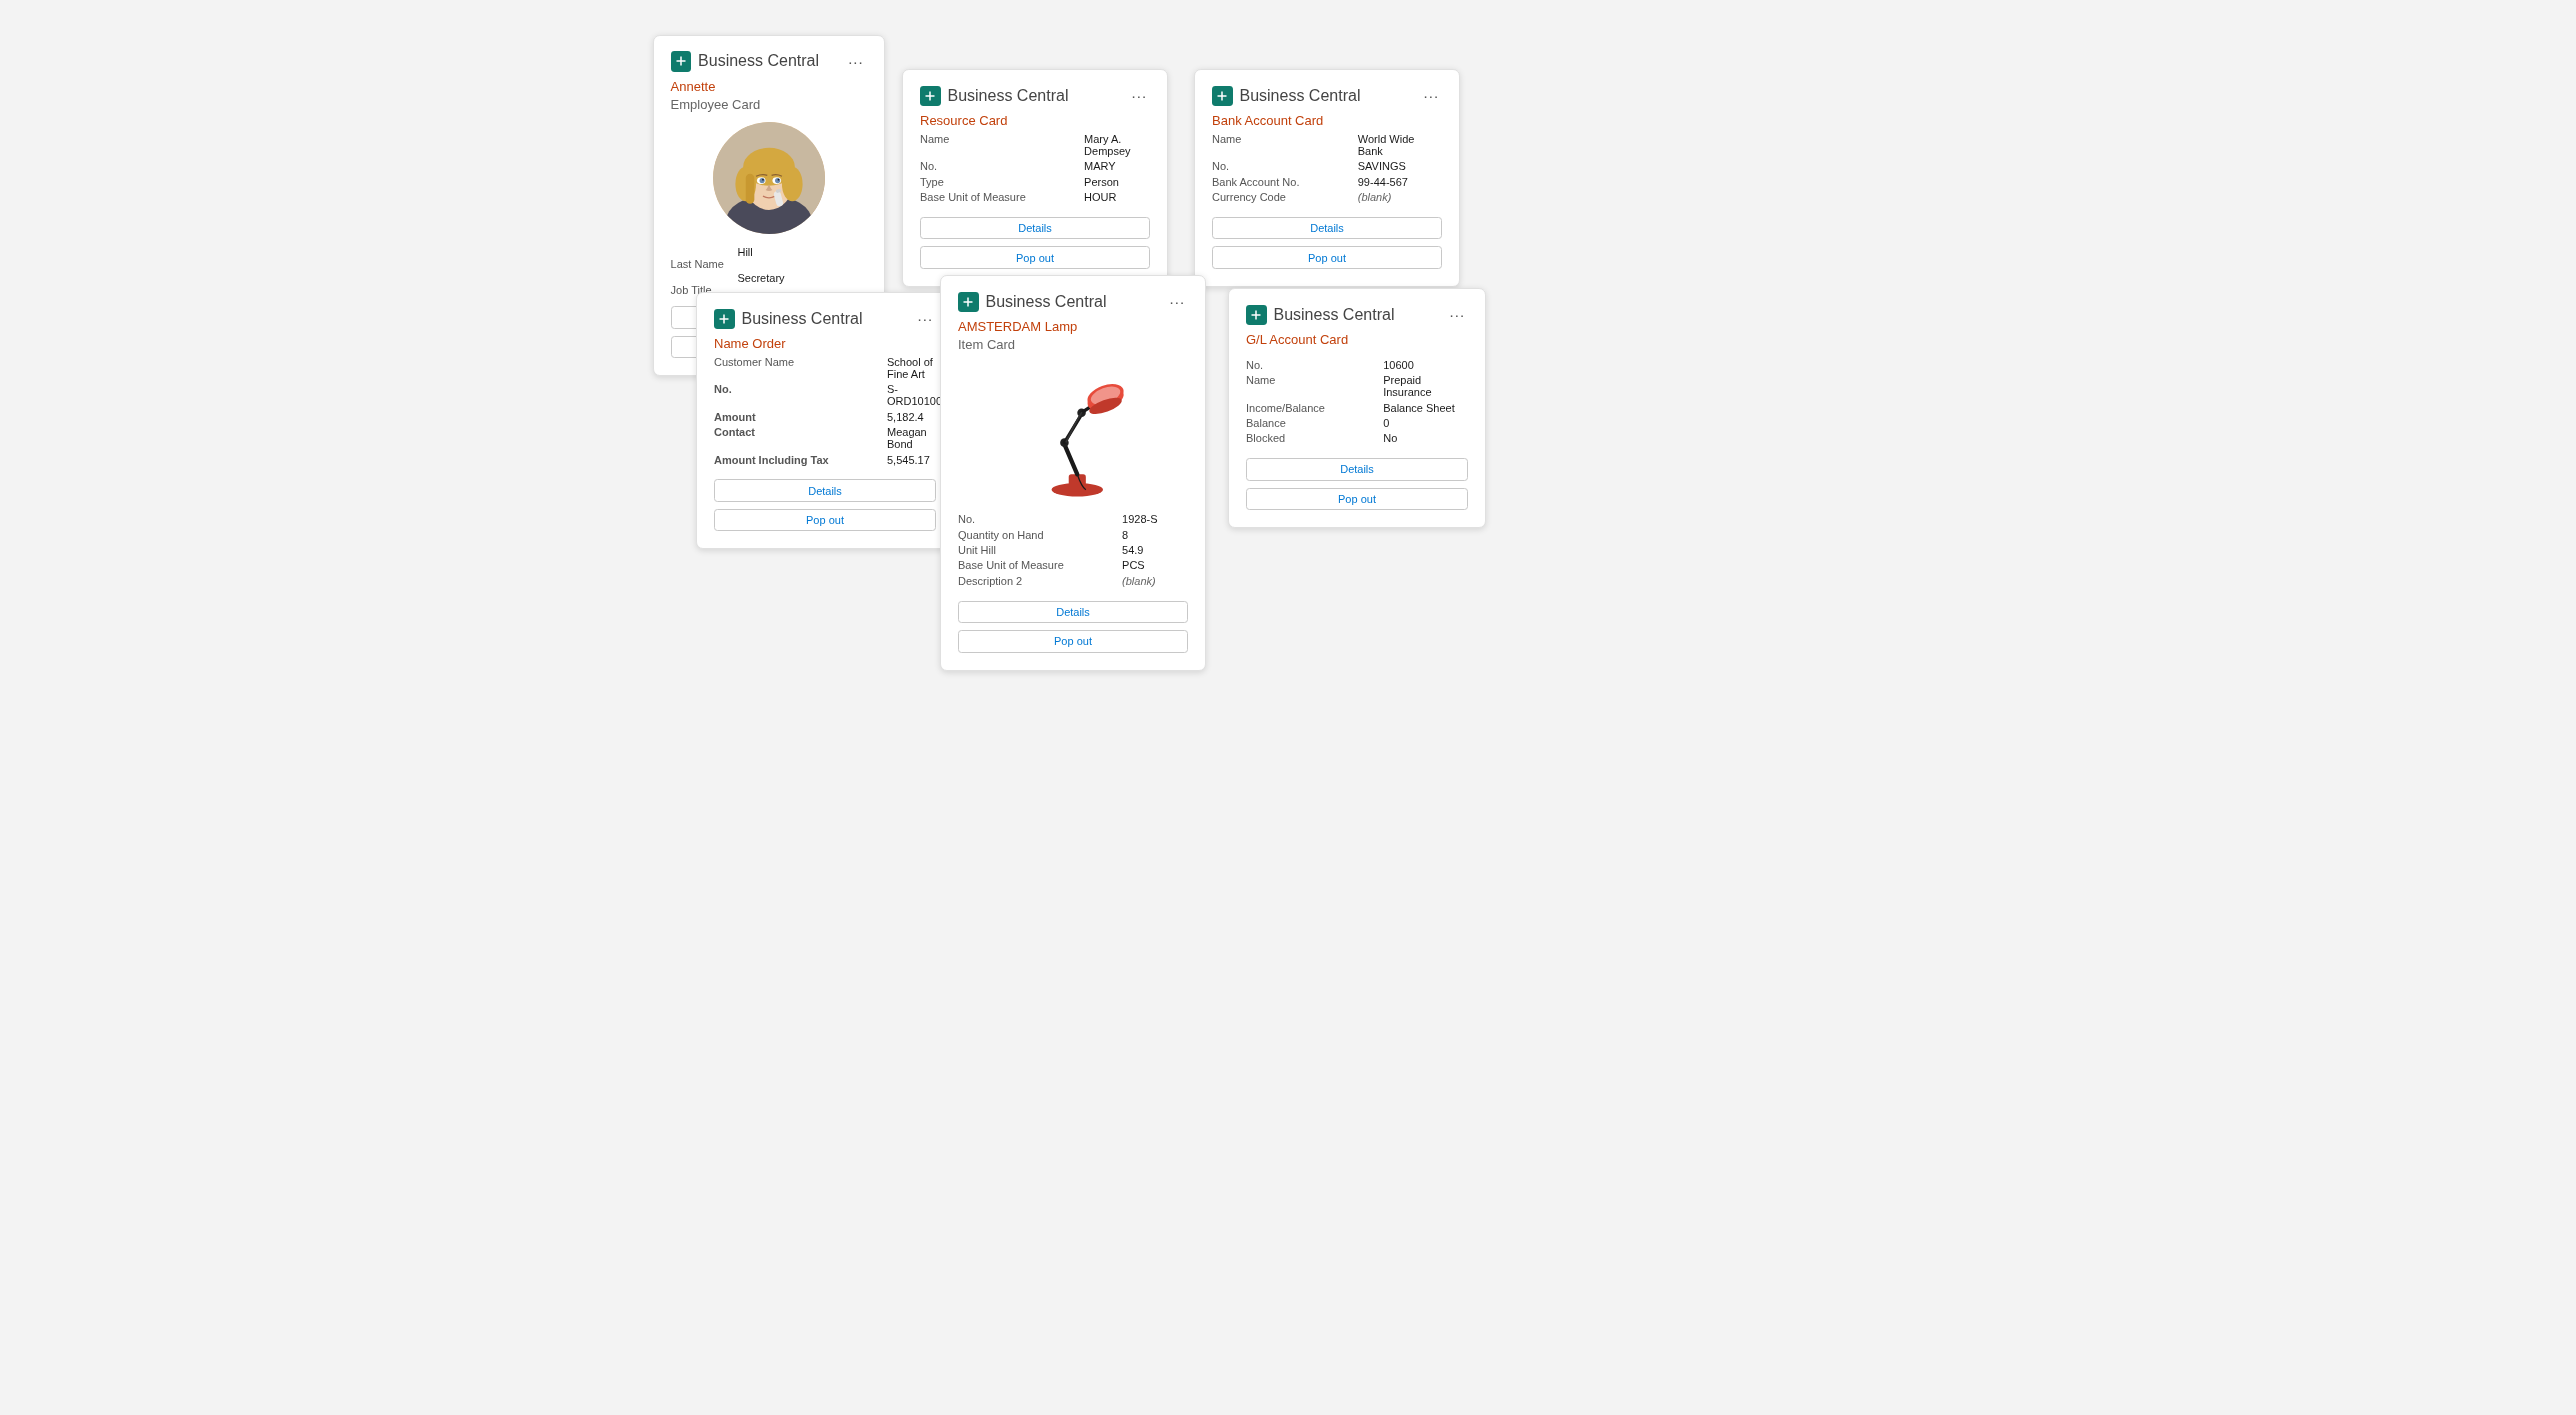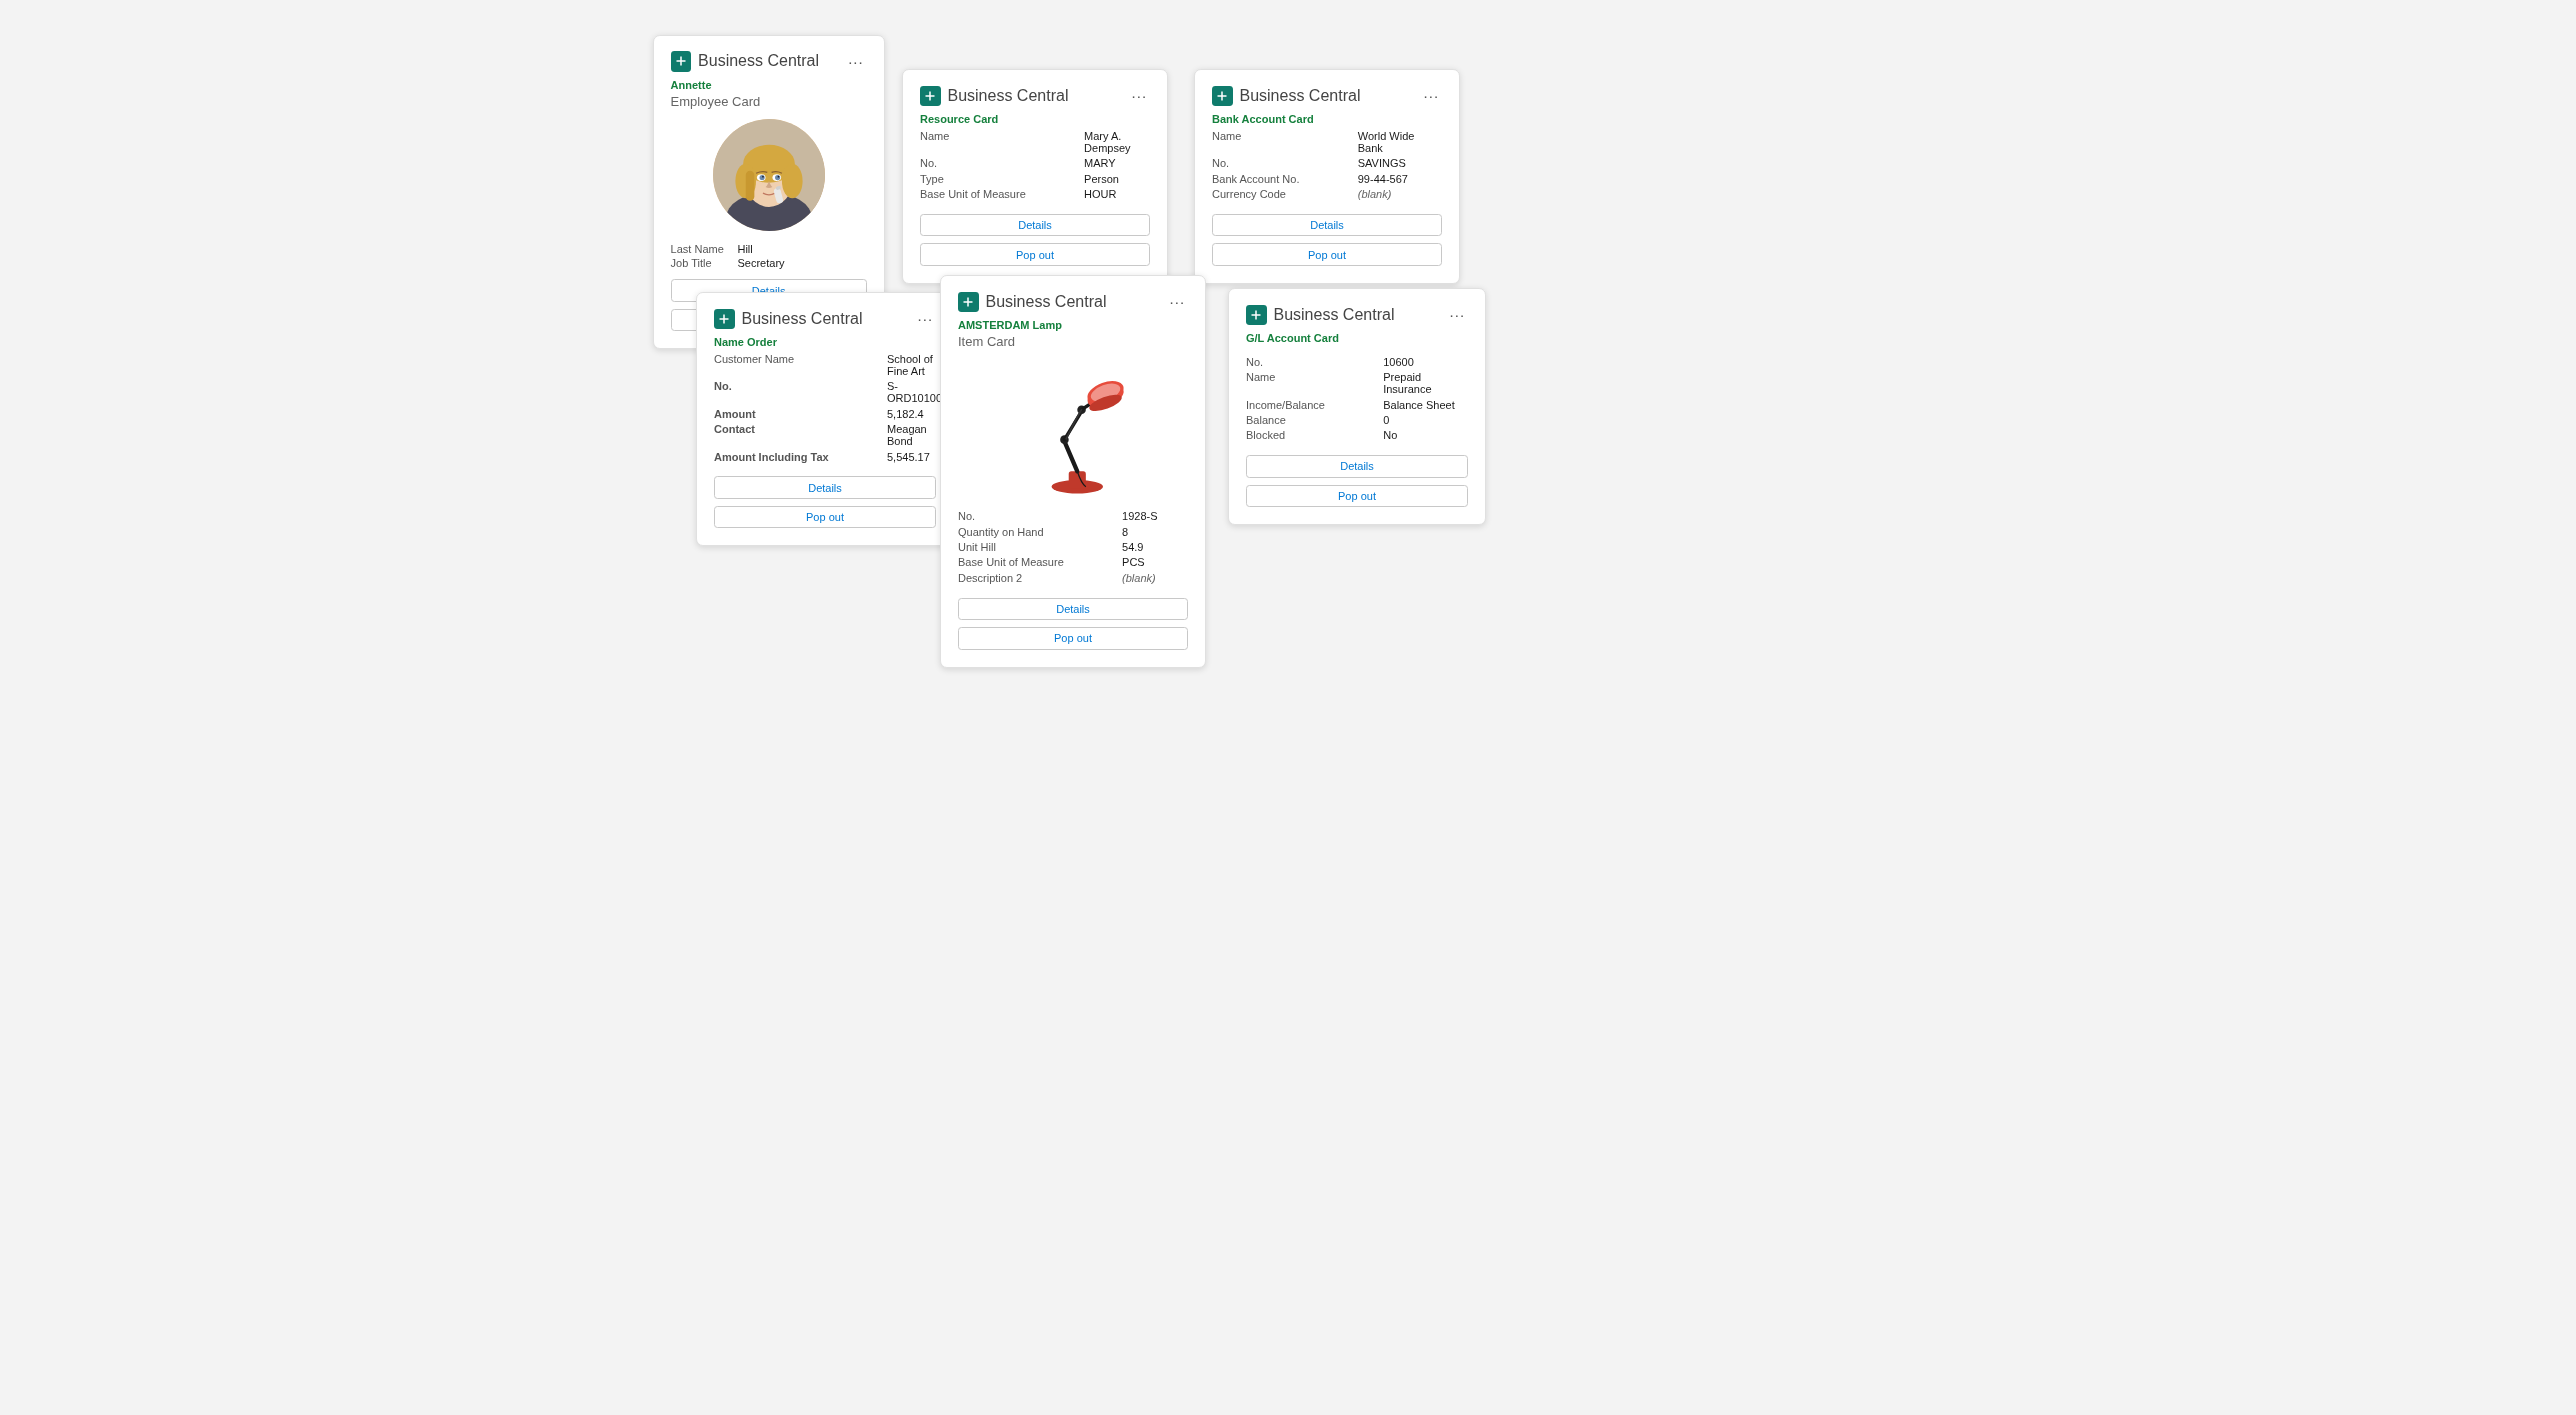--- a/index.html
+++ b/index.html
@@ -58,23 +58,23 @@
     .more-btn {
       background: none;
       border: none;
       cursor: pointer;
       color: #555;
       font-size: 15.5px;
       padding: 0 3.4px;
       line-height: 1;
     }
     .card-title {
-      font-size: 11px;
-      font-weight: 700;
-      color: #15803d;
+      font-size: 13px;
+      font-weight: 400;
+      color: #c2410c;
       margin-bottom: 3.4px;
     }
     .card-subtitle {
       font-size: 13px;
       color: #666;
       margin-bottom: 10.3px;
     }
     .field-table {
       width: 100%;
       border-collapse: collapse;
@@ -126,20 +126,21 @@
     .employee-fields .field-row {
       display: flex;
       gap: 6.9px;
       font-size: 11px;
       margin-bottom: 1.7px;
     }
     .employee-fields .field-row .label {
       color: #555;
       width: 60px;
       flex-shrink: 0;
+      margin-top: 12px;
     }
     .employee-fields .field-row .value {
       color: #1a1a1a;
     }
 
     
     #card-resource {
       left: 258px;
       top: 43px;
       width: 266px;

